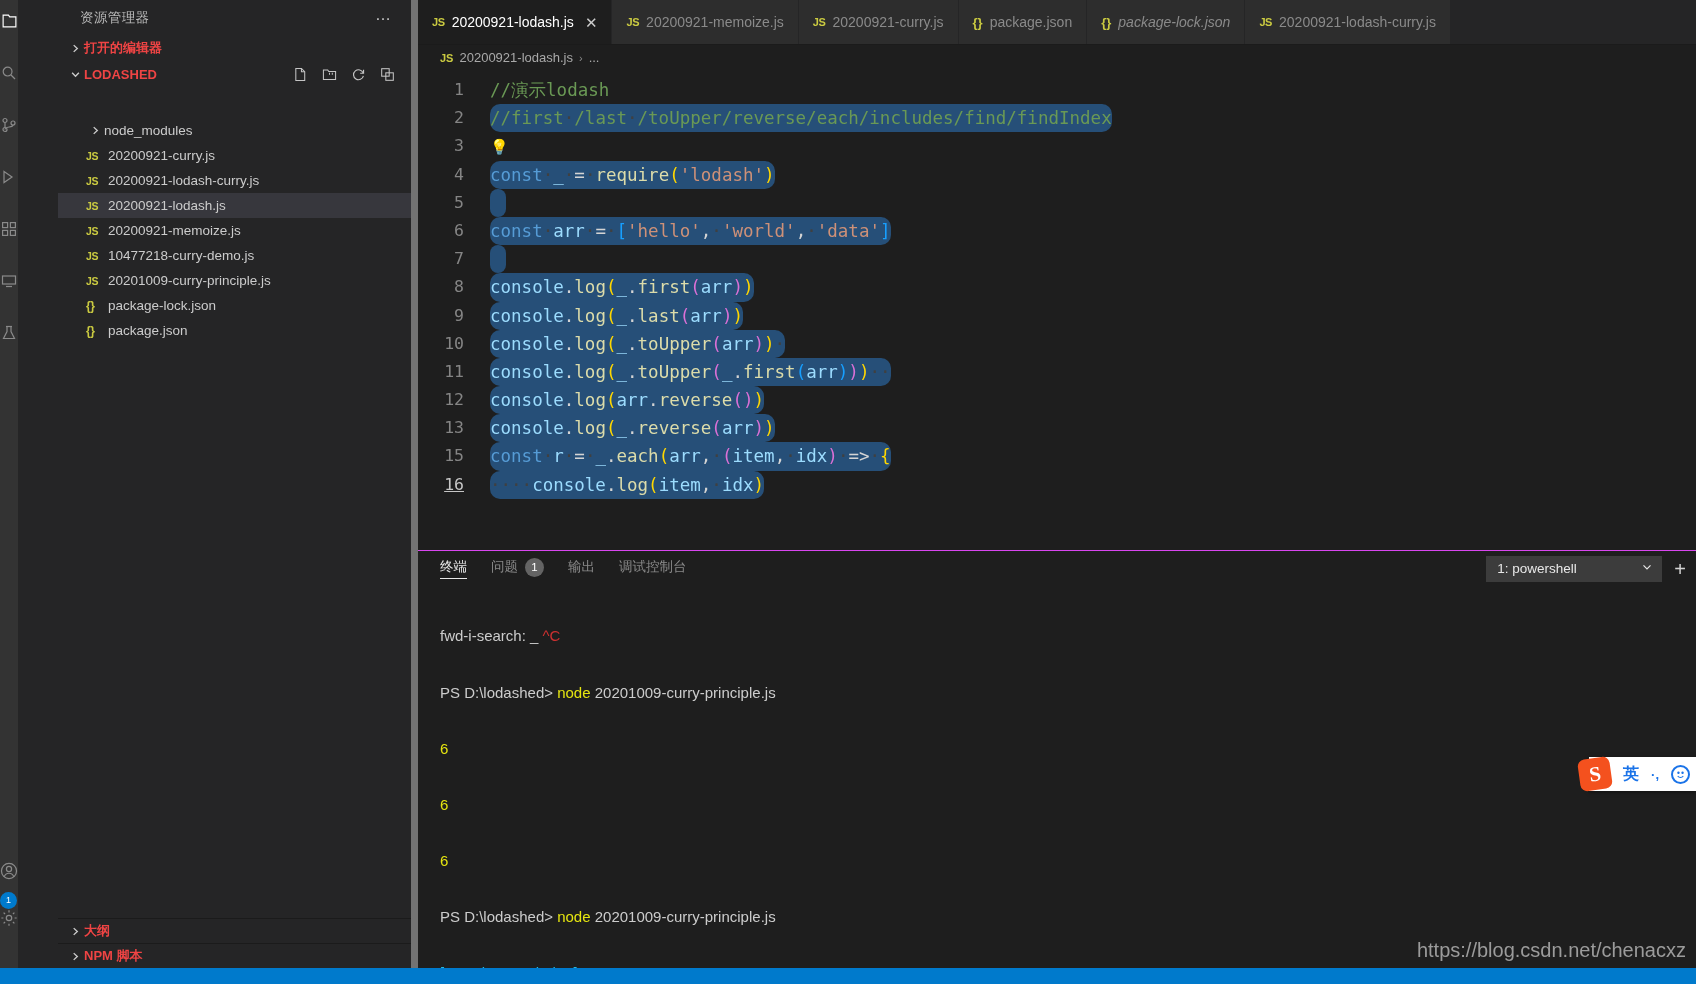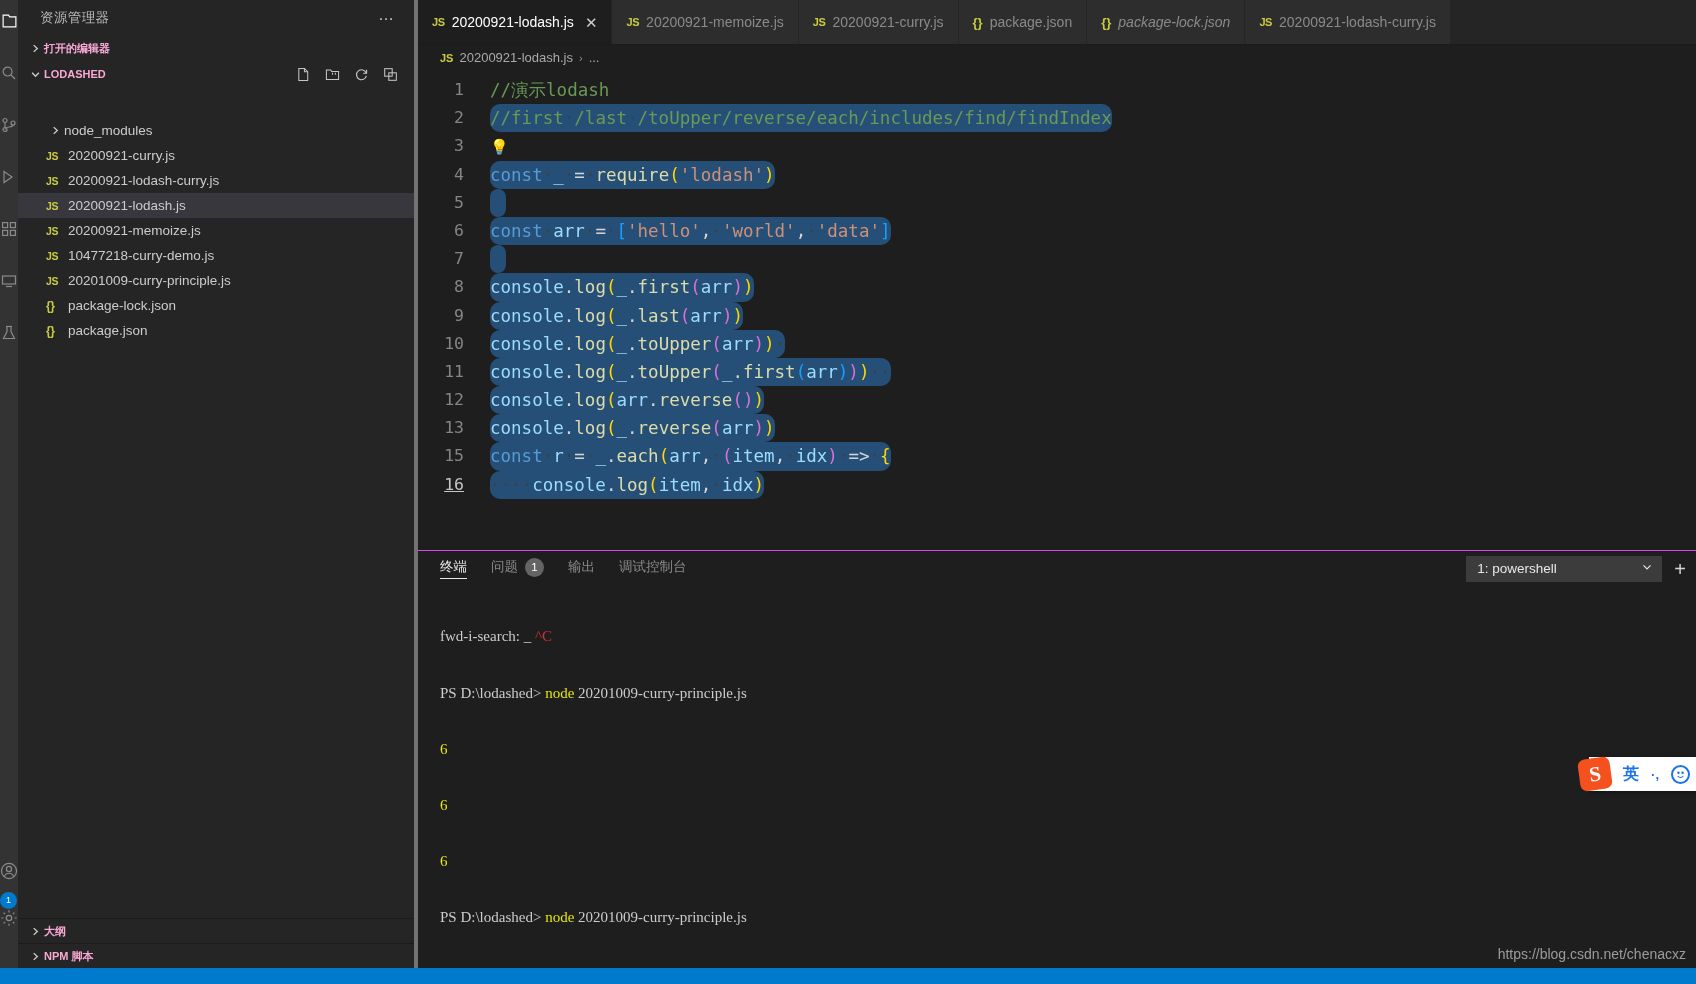--- a/index.html
+++ b/index.html
@@ -43,32 +43,33 @@
     background: #007acc; color: #fff;
     font-size: 9px; line-height: 17px; text-align: center;
     font-family: "Liberation Sans", sans-serif;
   }
 
   
   .sidebar {
     width: 400px; flex: 0 0 400px;
     background: #252526;
     display: flex; flex-direction: column;
-    border-right: 4px solid #737373;
+    border-right: 7px solid #737373;
+    padding-left: 40px;
   }
   .sb-title {
     height: 35px; display: flex; align-items: center;
     padding: 0 18px 0 22px;
     color: #bbbbbb; font-size: 13.5px; letter-spacing: .4px;
     justify-content: space-between;
   }
   .sb-title .dots { color:#cccccc; font-size:16px; letter-spacing:2px; line-height:10px; padding-bottom:6px;}
   .section-header {
     height: 26px; display: flex; align-items: center;
-    color: #f9a8d4; font-size: 11px; font-weight: bold;
+    color: #ef4444; font-size: 13px; font-weight: bold;
     padding-left: 8px; cursor: pointer; user-select: none;
   }
   .section-header .twisty {
     width: 18px; display:inline-flex; align-items:center; justify-content:center;
     color:#cccccc; font-size: 10px;
   }
   .section-header.open > .twisty svg { transform: rotate(90deg); }
   .sec-actions { margin-left:auto; display:flex; gap:14px; padding-right:16px; color:#c5c5c5; }
   .sec-actions span { display:inline-flex; }
 
@@ -166,47 +167,47 @@
   .ptab.active { color: #e7e7e7; border-bottom: 1px solid #e7e7e7; }
   .ptab .badge {
     background: #646464; color: #ffffff; border-radius: 10px;
     min-width: 19px; height: 19px; font-size: 11.5px;
     display: inline-flex; align-items: center; justify-content: center;
     padding: 0 5px;
   }
   .panel-actions { margin-left: auto; display: flex; align-items: center; gap: 12px; padding-right: 10px; }
   .term-select {
     background: #3c3c3c; color: #e8e8e8; font-size: 13.5px;
-    height: 26px; width: 196px; display: flex; align-items: center;
+    height: 26px; width: 176px; display: flex; align-items: center;
     padding: 0 8px 0 10px; border: 1px solid #3c3c3c; cursor: pointer;
     justify-content: space-between;
   }
   .panel-icon { color: #d4d4d4; font-size: 20px; line-height: 1; cursor: pointer; }
 
   .terminal {
     flex: 1 1 auto; padding: 4px 0 0 22px; overflow: hidden;
-    font-family: Liberation Serif, serif;
+    font-family: Liberation Sans, sans-serif;
     font-size: 15px; line-height: 18.7px; color: #cccccc;
     white-space: pre;
   }
   .t-yellow { color: #e5e510; }
   .t-cyan   { color: #29b8db; }
   .t-red    { color: #cd3131; }
   .t-white  { color: #cccccc; }
 
   
   .statusbar {
     height: 16px; flex: 0 0 16px; background: #007acc;
     display: flex; align-items: center; color: #ffffff; font-size: 11px;
   }
 
   
   .watermark {
     position: absolute; right: 10px; bottom: 22px;
-    color: #9b9b9b; font-size: 14px; font-family: "Liberation Sans", sans-serif;
+    color: #9b9b9b; font-size: 20px; font-family: "Liberation Sans", sans-serif;
   }
   .ime {
     position: absolute; right: 0px; top: 757px;
     height: 34px; background: #ffffff; display: flex; align-items: center;
     padding: 0 6px 0 34px; box-shadow: 0 1px 4px rgba(0,0,0,.5);
     gap: 12px;
   }
   .ime .logo {
     position: absolute; left: -10px; top: 1px;
     width: 32px; height: 32px; background: #f4511e; border-radius: 7px;

